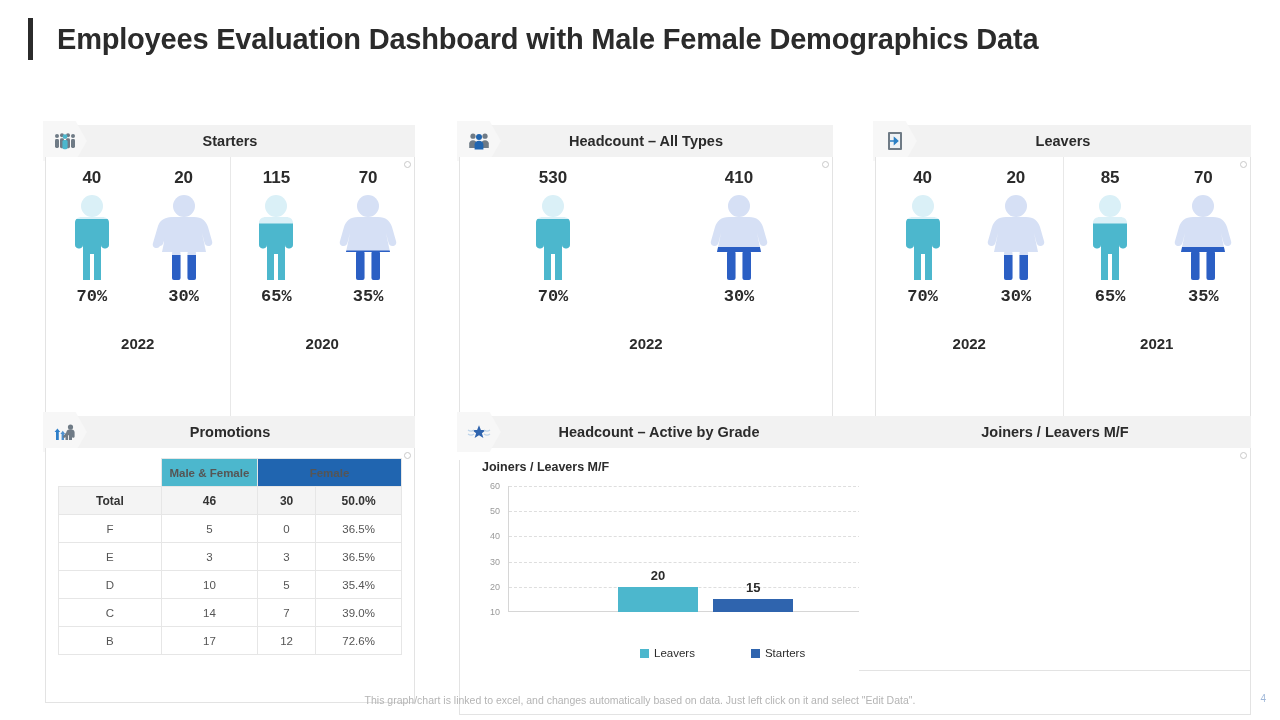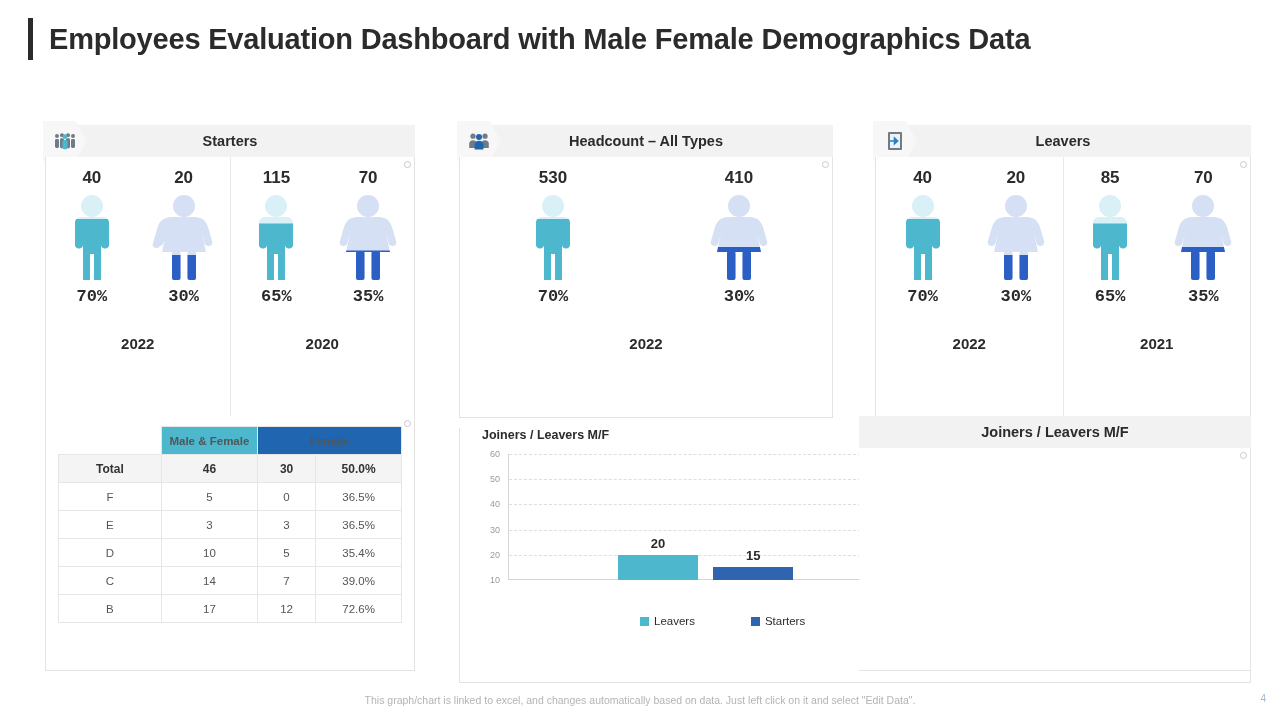--- a/index.html
+++ b/index.html
@@ -8,21 +8,21 @@
     background: #ffffff;
     font-family: "Liberation Sans", sans-serif;
     overflow: hidden;
   }
   .page { position: relative; width: 1280px; height: 720px; }
 
   
   .title-bar {
     position: absolute; left: 28px; top: 16px;
     width: 1224px; height: 46px;
-    display: flex; align-items: center;
+    display: flex; align-items: center; gap: 8px;
   }
   .title-accent {
     width: 5px; height: 42px; background: #2b2b2b; margin-right: 16px; flex: none;
   }
   .title-text {
     font-size: 29px; font-weight: bold; color: #2b2b2b;
     letter-spacing: -0.2px; white-space: nowrap;
   }
 
   
@@ -487,20 +487,35 @@
             </div>
             <div class="val-pct">35%</div>
           </div>
         </div>
         <div class="panel-year">2021</div>
       </div>
     </div>
   </div>
 
   <div class="card" style="left:45px; top:416px; width:370px;">
+    <div class="card-head">
+      <div class="head-badge">
+        <svg width="22" height="18" viewBox="0 0 22 18" aria-hidden="true">
+          <g fill="#2f7fc9">
+            <path d="M2 17V9l-1.4.0L3.4 5.4 6.2 9H4.8v8z"></path>
+            <path d="M7.6 17v-6H6.4l2.4-3.2L11.2 11H10v6z" opacity=".85"></path>
+          </g>
+          <g fill="#6f7b86">
+            <circle cx="16.5" cy="4" r="2.6"></circle>
+            <path d="M12.4 9.2c0-1.8 1.8-2.9 4.1-2.9s4.1 1.1 4.1 2.9v4.2c0 .9-.7 1.4-1.4 1.4s-1.2-.5-1.2-1.4V17h-3v-4.8h-.9V17h-2.6v-3.6c0 .9-.6 1.4-1.3 1.4s-1.3-.5-1.3-1.4z"></path>
+          </g>
+        </svg>
+      </div>
+      <div class="card-head-title">Promotions</div>
+    </div>
     <div class="card-body promo-body" style="height:255px;">
       <div class="handle-dot"></div>
       <table class="promo">
         <colgroup>
             <col class="c0">
             <col class="c1">
             <col class="c2">
             <col class="c3">
           </colgroup>
         <thead>
@@ -546,20 +561,30 @@
             <td>17</td>
             <td>12</td>
             <td>72.6%</td>
           </tr>
         </tbody>
       </table>
     </div>
   </div>
 
   <div class="card" style="left:459px; top:416px; width:400px;">
+    <div class="card-head">
+      <div class="head-badge">
+        <svg width="24" height="18" viewBox="0 0 24 18" aria-hidden="true">
+          <path d="M12 2.2 13.9 7h5l-4 3.2 1.5 4.9L12 12.2 7.6 15.1l1.5-4.9L5.1 7h5z" fill="#2f64ae"></path>
+          <path d="M1 7c2 1.4 4 1.4 6 0M1 11c2 1.4 4 1.4 6 0" stroke="#bcd2e8" stroke-width="1.2" fill="none"></path>
+          <path d="M17 7c2 1.4 4 1.4 6 0M17 11c2 1.4 4 1.4 6 0" stroke="#bcd2e8" stroke-width="1.2" fill="none"></path>
+        </svg>
+      </div>
+      <div class="card-head-title">Headcount – Active by Grade</div>
+    </div>
     <div class="card-body chart-body" style="height:255px; width:792px;">
       <div class="chart-title">Joiners / Leavers M/F</div>
 
       <div class="plot">
         <div class="y-labels">
           <div class="y-lab" style="top:0%">60</div>
           <div class="y-lab" style="top:20%">50</div>
           <div class="y-lab" style="top:40%">40</div>
           <div class="y-lab" style="top:60%">30</div>
           <div class="y-lab" style="top:80%">20</div>

